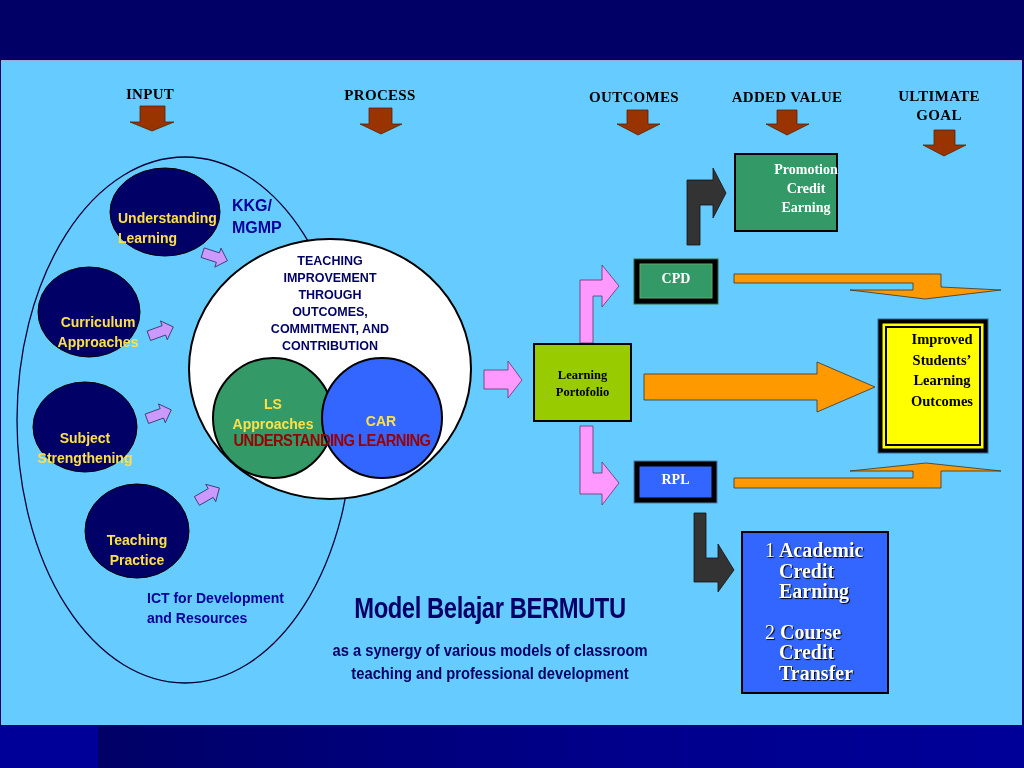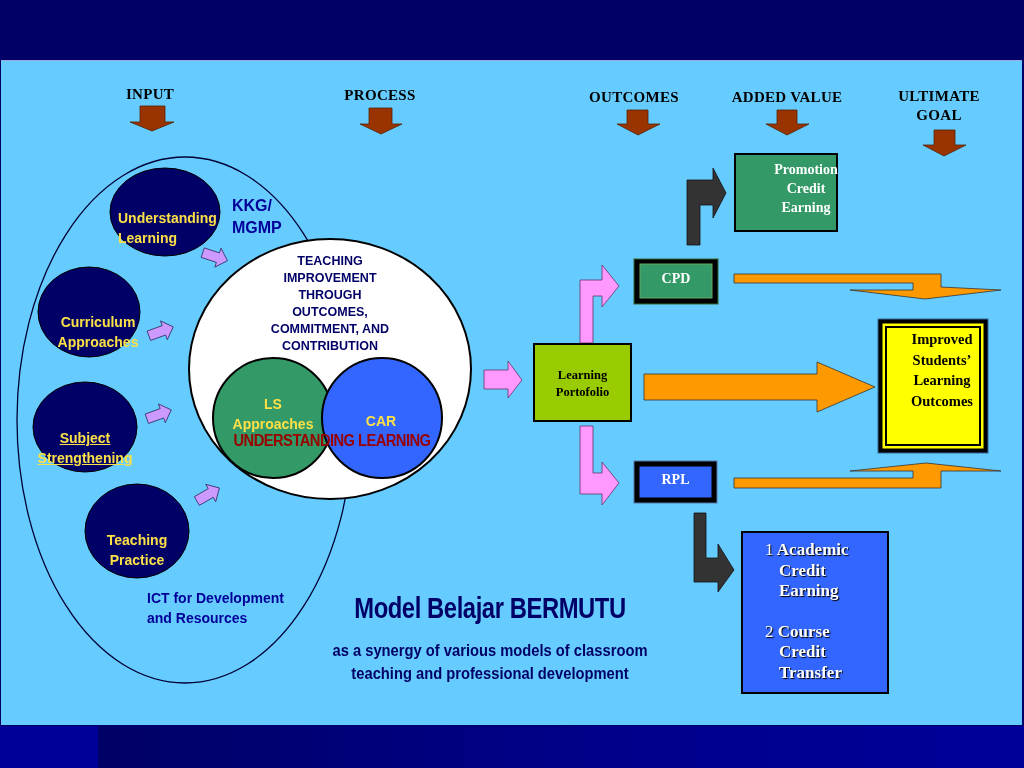--- a/index.html
+++ b/index.html
@@ -119,21 +119,21 @@
 </div>
 
 <div class="oval-text" style="left:106px;top:188px;width:100px;text-align:left;padding-left:12px;">
   <div>Understanding</div>
   <div>Learning</div>
 </div>
 <div class="oval-text" style="left:38px;top:292px;width:120px;">
   <div>Curriculum</div>
   <div>Approaches</div>
 </div>
-<div class="oval-text" style="left:33px;top:408px;width:104px;text-decoration:underline;">
+<div class="oval-text" style="left:33px;top:408px;width:104px;">
   <div>Subject</div>
   <div>Strengthening</div>
 </div>
 <div class="oval-text" style="left:86px;top:510px;width:102px;">
   <div>Teaching</div>
   <div>Practice</div>
 </div>
 
 <div class="navy-text" style="left:232px;top:195px;font-size:16px;line-height:22px;text-align:left;color:#000099;">
   <div>KKG/</div>
@@ -167,21 +167,21 @@
 
 <div class="serif-box" style="left:640px;top:271px;width:72px;font-size:14px;color:#fff;">CPD</div>
 <div class="serif-box" style="left:639px;top:472px;width:73px;font-size:14px;color:#ffffff;">RPL</div>
 
 <div class="serif-box" style="left:755px;top:160px;width:102px;font-size:14px;line-height:19px;color:#fff;">
   <div>Promotion</div>
   <div>Credit</div>
   <div>Earning</div>
 </div>
 
-<div class="serif-box" style="left:765px;top:540px;width:120px;font-size:17px;line-height:20.5px;color:#fff;text-align:left;text-shadow:1px 1px 1px #000;">
+<div class="serif-box" style="left:765px;top:540px;width:120px;font-size:20px;line-height:20.5px;color:#fff;text-align:left;text-shadow:1px 1px 1px #000;">
   <div><span style="font-weight:normal;">1</span> <span>Academic</span></div>
   <div style="padding-left:14px;">Credit</div>
   <div style="padding-left:14px;">Earning</div>
   <div style="height:20px;"></div>
   <div><span style="font-weight:normal;">2</span> <span>Course</span></div>
   <div style="padding-left:14px;">Credit</div>
   <div style="padding-left:14px;">Transfer</div>
 </div>
 
 <div class="serif-box" style="left:886px;top:329px;width:112px;font-size:14.5px;line-height:20.5px;color:#000;">

